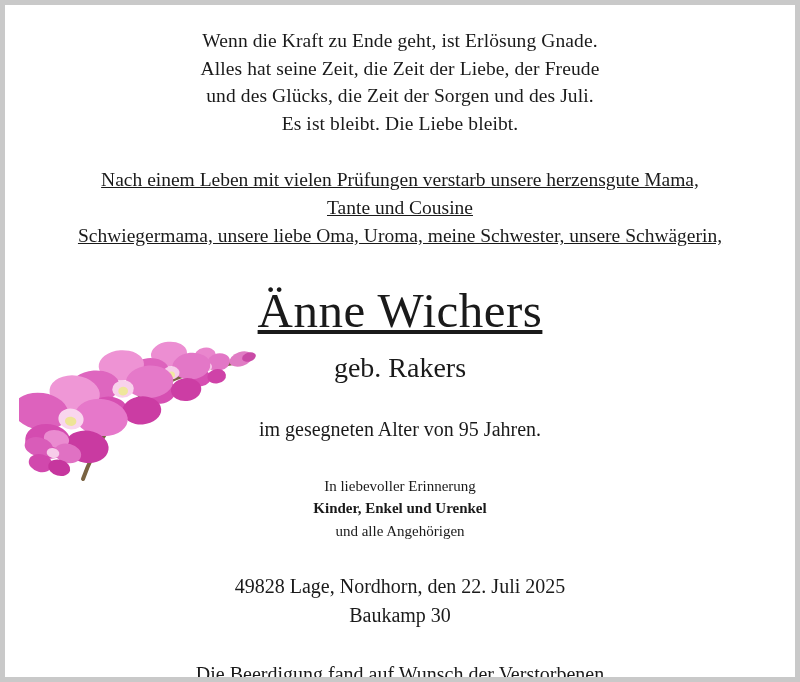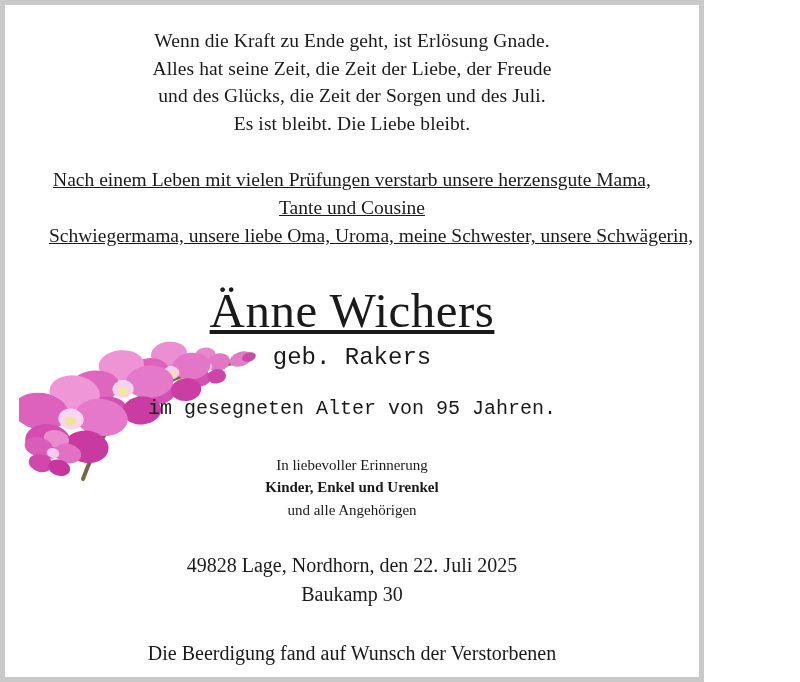--- a/index.html
+++ b/index.html
@@ -9,21 +9,21 @@
   }
   body {
     width: 800px;
     height: 682px;
     font-family: "Liberation Serif", serif;
     color: #1a1a1a;
   }
   #obituary-card {
     position: relative;
     box-sizing: border-box;
-    width: 704px;
+    width: 800px;
     height: 682px;
     background: #ffffff;
     border: 5px solid #c9c9c9;
     overflow: hidden;
   }
   .content {
     position: relative;
     z-index: 2;
     padding-top: 22px;
     text-align: center;
@@ -48,28 +48,26 @@
   }
   .name {
     margin-top: 34px;
     font-size: 49px;
     line-height: 1.05;
     letter-spacing: 0.5px;
     font-weight: normal;
     text-decoration: underline;
   }
   .maiden {
-    margin-top: 8px;
-    font-size: 24px;
-    font-family: Liberation Mono, monospace;
+    margin-top: 16px;
+    font-size: 28px;
   }
   .age {
-    margin-top: 26px;
+    margin-top: 34px;
     font-size: 20px;
-    font-family: Liberation Mono, monospace;
   }
   .memory {
     margin-top: 34px;
     font-size: 15px;
     line-height: 1.5;
   }
   .memory .bold {
     font-weight: bold;
   }
   .place {

